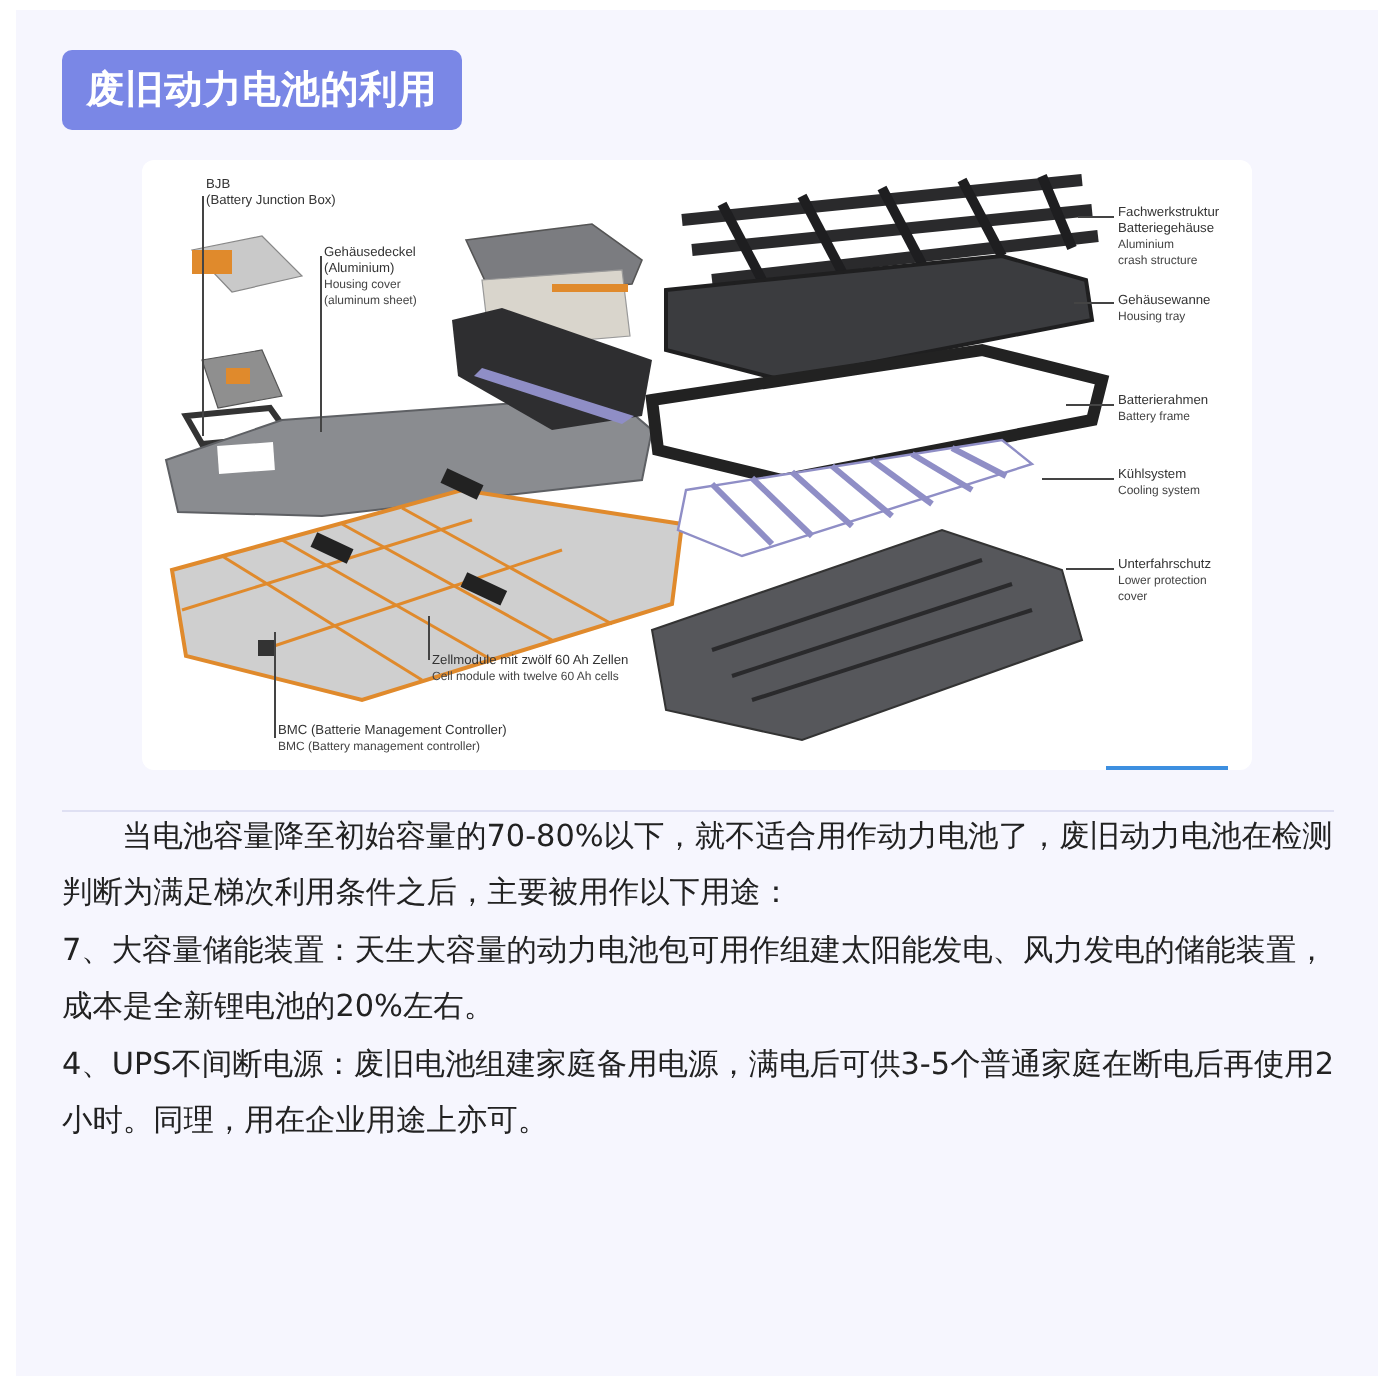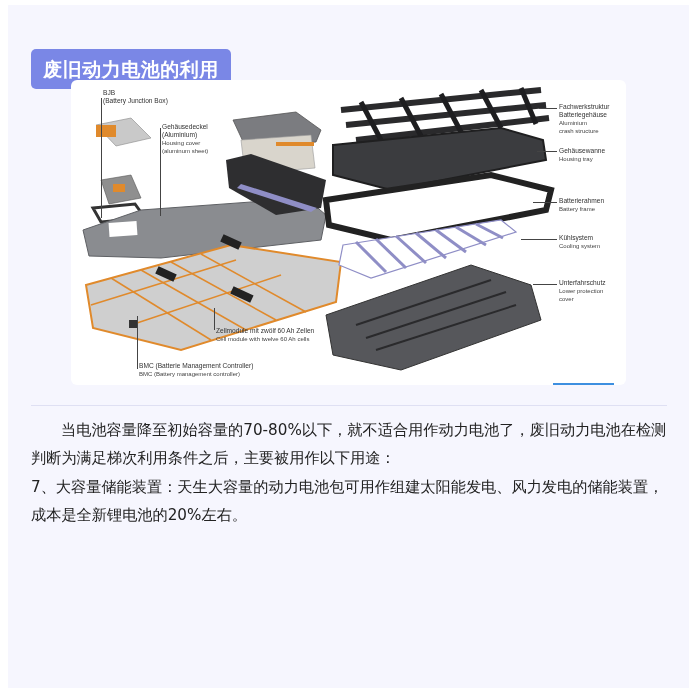--- a/index.html
+++ b/index.html
@@ -1,26 +1,26 @@
 <!DOCTYPE html>
 <html><head>
 <meta charset="utf-8">
 <style>
   html, body { margin: 0; padding: 0; background: #ffffff; }
   body { width: 698px; height: 693px; position: relative; overflow: hidden;
          font-family: "DejaVu Sans", "Liberation Sans", sans-serif; }
   .panel { position: absolute; left: 8px; top: 5px; width: 681px; height: 683px; background: #f6f6fe; }
   .title-badge { position: absolute; left: 31px; top: 25px; width: 200px; height: 40px;
     background: #7a87e6; border-radius: 5px; color: #fff; font-weight: bold; font-size: 19px;
-    line-height: 40px; text-align: center; letter-spacing: 0.5px; margin-top: 24px; }
+    line-height: 40px; text-align: center; letter-spacing: 0.5px; }
   .figure-card { position: absolute; left: 71px; top: 80px; width: 555px; height: 305px;
     background: #ffffff; border-radius: 6px; overflow: hidden; }
   .figure-underline { position: absolute; left: 553px; top: 383px; width: 61px; height: 2px; background: #3d8fe0; }
   .divider { position: absolute; left: 31px; top: 405px; width: 636px; height: 1px; background: #dfe0f3; }
-  .body-text { position: absolute; left: 31px; top: 416px; width: 640px; color: #222;
+  .body-text { position: absolute; left: 31px; top: 404px; width: 640px; color: #222;
     font-size: 15.2px; line-height: 28.4px; }
   .body-text p { margin: 0; }
   .indent { text-indent: 30px; }
 
   
   .lbl { position: absolute; font-size: 6.6px; line-height: 8px; color: #333; white-space: nowrap;
     font-family: "Liberation Sans", sans-serif; }
   .lbl .sm { font-size: 6px; color: #444; display:block; }
   .leader { position: absolute; background: #444; }
 </style>
@@ -153,13 +153,14 @@
   </div>
 </div>
 
 <div class="figure-underline"></div>
 
 <div class="divider"></div>
 
 <div class="body-text">
   <p class="indent">当电池容量降至初始容量的70-80%以下，就不适合用作动力电池了，废旧动力电池在检测判断为满足梯次利用条件之后，主要被用作以下用途：</p>
   <p>7、大容量储能装置：天生大容量的动力电池包可用作组建太阳能发电、风力发电的储能装置，成本是全新锂电池的20%左右。</p>
+  <p>4、UPS不间断电源：废旧电池组建家庭备用电源，满电后可供3-5个普通家庭在断电后再使用2小时。同理，用在企业用途上亦可。</p>
 </div>
 
 </body></html>

